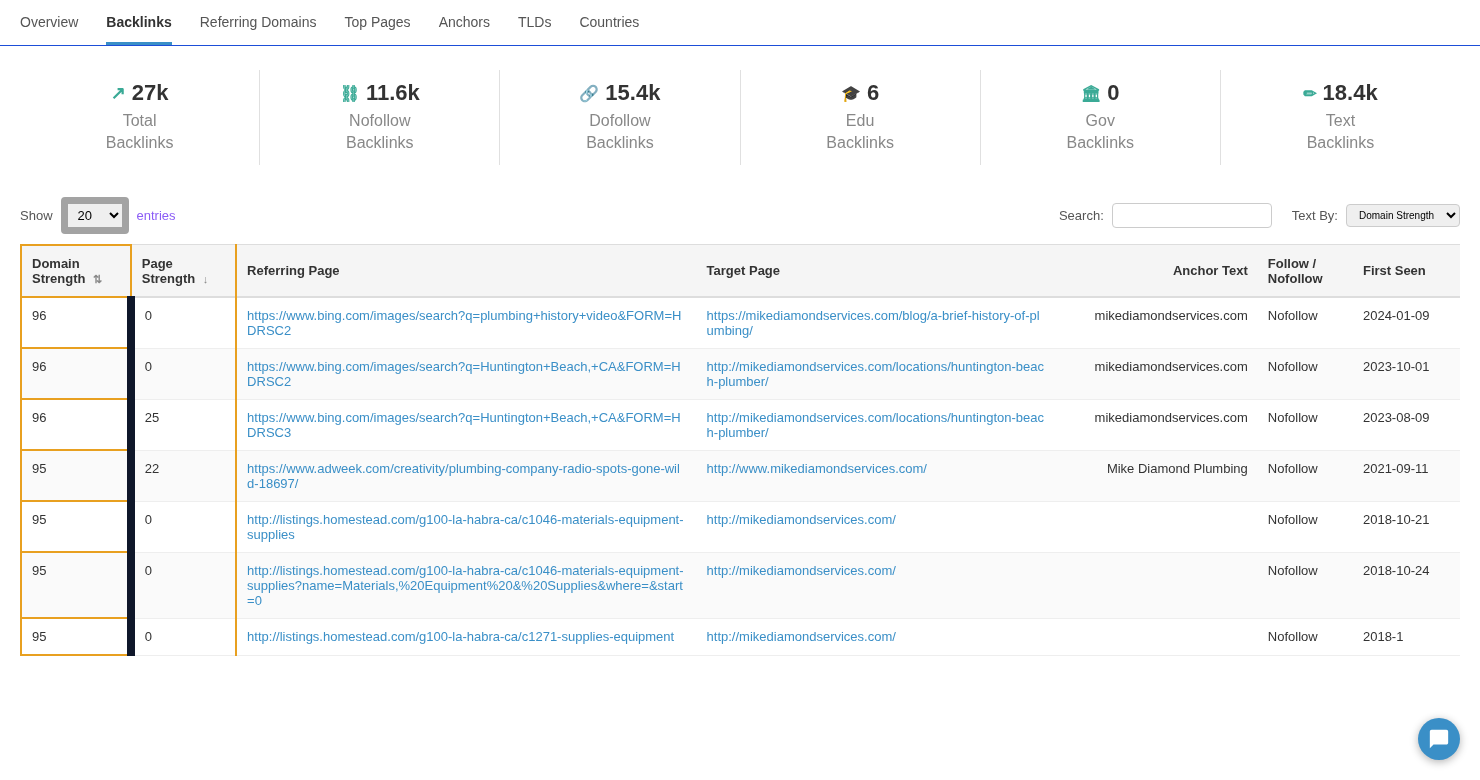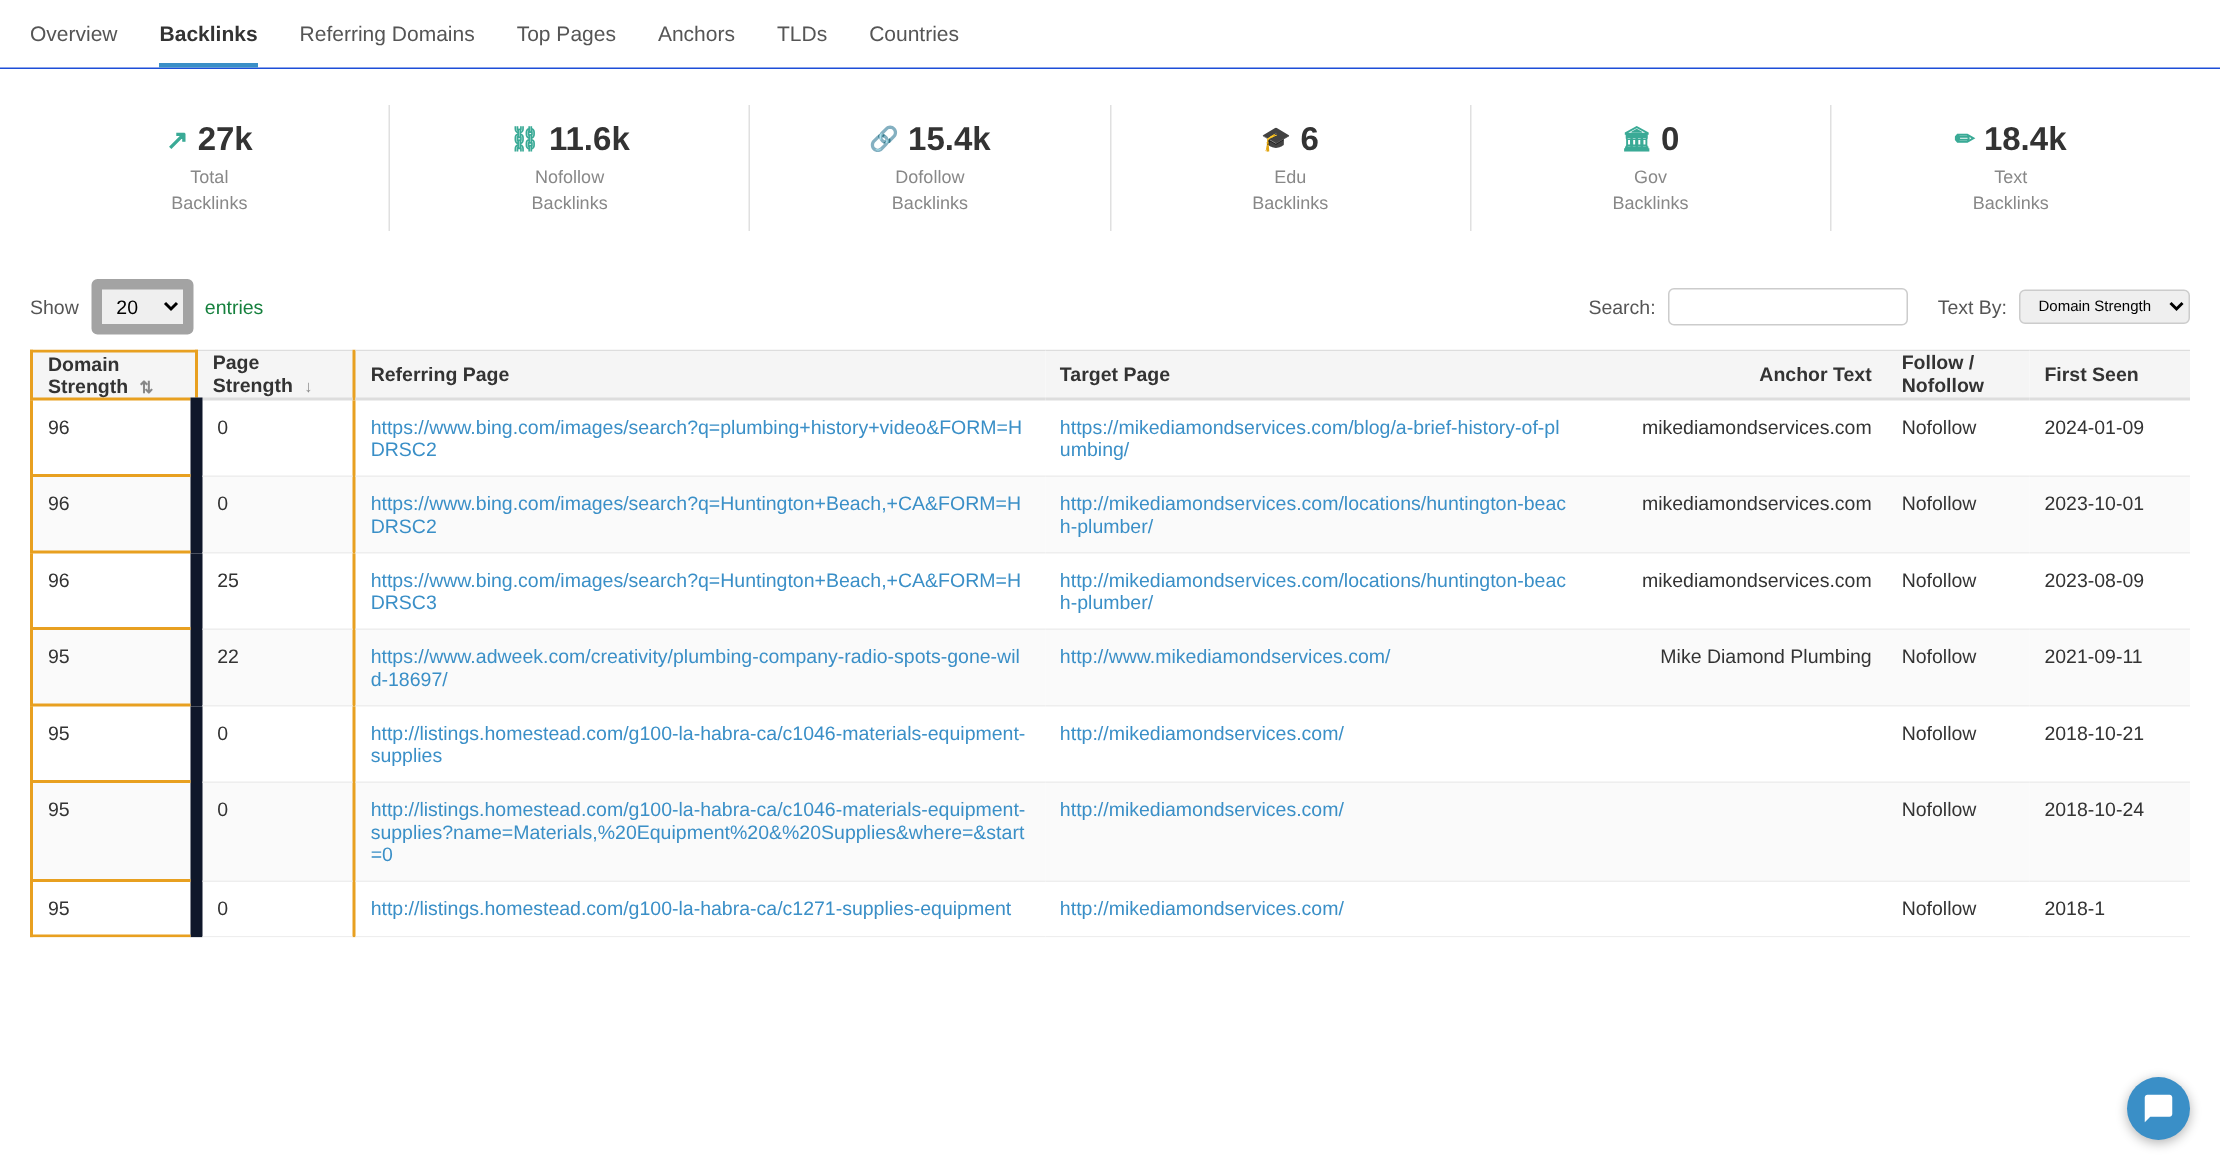--- a/index.html
+++ b/index.html
@@ -44,39 +44,39 @@
       align-items: center;
       justify-content: center;
       gap: 6px;
     }
     .metric-icon {
       color: #3aaa96;
       font-size: 20px;
     }
     .metric-label {
       color: #888;
-      font-size: 12px;
+      font-size: 16px;
       margin-top: 4px;
       line-height: 1.4;
     }
 
     .controls-row {
       display: flex;
       align-items: center;
       padding: 8px 20px 10px;
       gap: 8px;
     }
     .show-label { color: #555; }
     .entries-select {
       border: 7px solid #a3a3a3;
       border-radius: 4px;
       padding: 3px 6px;
       font-size: 13px;
     }
-    .entries-label { color: #15803d; }
+    .entries-label { color: #8b5cf6; }
     .spacer { flex: 1; }
     .search-label { color: #555; }
     .search-input {
       border: 1px solid #ccc;
       border-radius: 4px;
       padding: 4px 8px;
       font-size: 13px;
       width: 160px;
     }
     .sortby-label { color: #555; margin-left: 12px; }
@@ -95,21 +95,21 @@
       width: 100%;
       border-collapse: collapse;
       font-size: 13px;
     }
     thead tr {
       background: #f5f5f5;
       border-top: 1px solid #ddd;
       border-bottom: 2px solid #ddd;
     }
     thead th {
-      padding: 0 10px;
+      padding: 10px 10px;
       text-align: left;
       font-weight: bold;
       color: #333;
       white-space: nowrap;
     }
     thead th .sort-icon { color: #888; margin-left: 4px; font-size: 11px; }
     tbody tr {
       border-bottom: 1px solid #eee;
     }
     tbody tr:nth-child(even) { background: #fafafa; }

